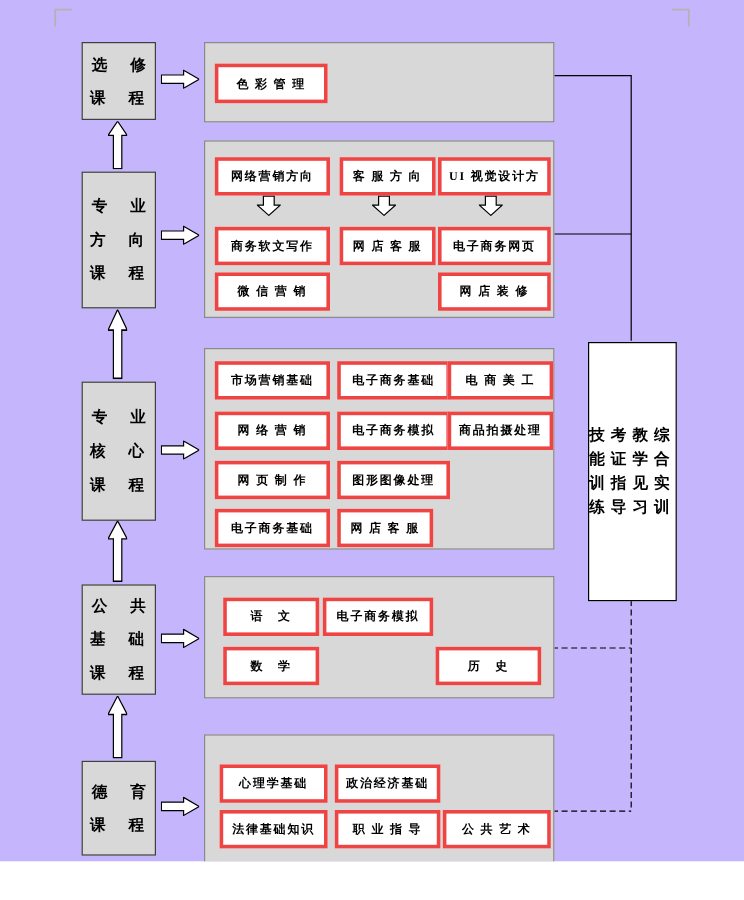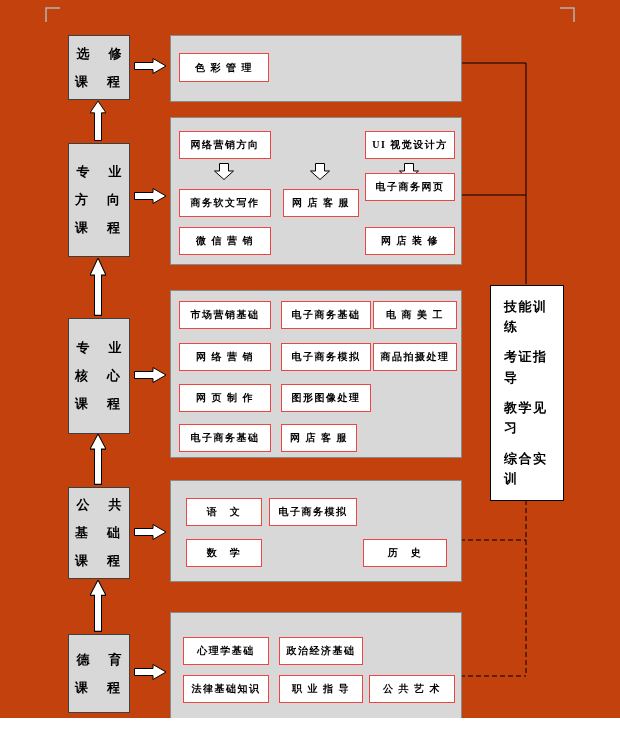--- a/index.html
+++ b/index.html
@@ -1,46 +1,46 @@
 <!DOCTYPE html>
 <html><head>
 <meta charset="utf-8">
 <style>
   html,body { margin:0; padding:0; background:#ffffff; }
   .page {
-    position:relative; width:620px; height:718px; background:#c2410c;
+    position:relative; width:620px; height:718px; background:#c4b5fd;
     font-family:"Liberation Sans", sans-serif; color:#000; overflow:hidden;
   }
   .lines { position:absolute; left:0; top:0; pointer-events:none; }
   .solid { stroke:#000; stroke-width:1; fill:none; }
   .dash  { stroke:#000; stroke-width:1; fill:none; stroke-dasharray:5 3; }
   .mark  { stroke:#b3b3b3; stroke-width:1.5; fill:none; }
 
   .cat {
     position:absolute; background:#d8d8d8; border:1px solid #3f3f3f;
     display:flex; align-items:center; justify-content:center;
     text-align:center; font-weight:bold; font-size:13px; line-height:2.15;
     letter-spacing:3px; text-indent:3px; white-space:pre-line;
     font-family:"Liberation Serif", serif;
   }
   .panel { position:absolute; background:#d8d8d8; border:1px solid #8a8a8a; }
   .cbox {
-    position:absolute; background:#ffffff; border:1px solid #ef4444;
+    position:absolute; background:#ffffff; border:3px solid #ef4444;
     display:flex; align-items:center; justify-content:center;
     font-size:10px; font-weight:bold; letter-spacing:1.5px;
     white-space:nowrap; overflow:hidden; font-family:"Liberation Serif", serif;
   }
   .arrow { position:absolute; }
   .arrow svg { display:block; width:100%; height:100%; }
   .arrow polygon { fill:#ffffff; stroke:#000; stroke-width:1; }
 
   .rightbox {
     position:absolute; left:490px; top:285px; width:72px; height:214px;
     background:#ffffff; border:1px solid #000;
-    display:flex; flex-direction:column; justify-content:space-evenly; align-items:center;
+    display:flex; flex-direction:row; justify-content:space-evenly; align-items:center;
   }
   .ritem {
     width:46px; font-size:13px; font-weight:bold; letter-spacing:1.5px;
     line-height:1.55; word-break:break-all; font-family:"Liberation Serif", serif;
   }
 </style>
 </head>
 <body>
 
 <div class="page">
@@ -115,41 +115,42 @@
         <polygon points="32,8 19,0.5 19,4.5 0.5,4.5 0.5,11.5 19,11.5 19,15.5"></polygon>
       </svg>
   </div>
 
   <div class="panel" style="left:170px;top:35px;width:290px;height:65px">
     <div class="cbox" style="left:8px;top:17px;width:88px;height:27px">色 彩 管 理</div>
   </div>
 
   <div class="panel" style="left:170px;top:117px;width:290px;height:146px">
     <div class="cbox" style="left:8px;top:13px;width:90px;height:26px">网络营销方向</div>
+    <div class="cbox" style="left:112px;top:13px;width:74px;height:26px">客 服 方 向</div>
     <div class="cbox" style="left:194px;top:13px;width:88px;height:26px">UI 视觉设计方</div>
 
     <div class="arrow" style="left:43px;top:45px;width:20px;height:17px">
       <svg viewBox="0 0 20 17" preserveAspectRatio="none">
           <polygon points="10,16.5 0.5,8 5.5,8 5.5,0.5 14.5,0.5 14.5,8 19.5,8"></polygon>
         </svg>
     </div>
     <div class="arrow" style="left:139px;top:45px;width:20px;height:17px">
       <svg viewBox="0 0 20 17" preserveAspectRatio="none">
           <polygon points="10,16.5 0.5,8 5.5,8 5.5,0.5 14.5,0.5 14.5,8 19.5,8"></polygon>
         </svg>
     </div>
     <div class="arrow" style="left:228px;top:45px;width:20px;height:17px">
       <svg viewBox="0 0 20 17" preserveAspectRatio="none">
           <polygon points="10,16.5 0.5,8 5.5,8 5.5,0.5 14.5,0.5 14.5,8 19.5,8"></polygon>
         </svg>
     </div>
 
     <div class="cbox" style="left:8px;top:71px;width:90px;height:26px">商务软文写作</div>
     <div class="cbox" style="left:112px;top:71px;width:74px;height:26px">网 店 客 服</div>
-    <div class="cbox" style="left:194px;top:55px;width:88px;height:26px">电子商务网页</div>
+    <div class="cbox" style="left:194px;top:71px;width:88px;height:26px">电子商务网页</div>
 
     <div class="cbox" style="left:8px;top:109px;width:90px;height:26px">微 信 营 销</div>
     <div class="cbox" style="left:194px;top:109px;width:88px;height:26px">网 店 装 修</div>
   </div>
 
   <div class="panel" style="left:170px;top:290px;width:290px;height:166px">
     <div class="cbox" style="left:8px;top:10px;width:90px;height:26px">市场营销基础</div>
     <div class="cbox" style="left:110px;top:10px;width:88px;height:26px">电子商务基础</div>
     <div class="cbox" style="left:202px;top:10px;width:82px;height:26px">电 商 美 工</div>
 

